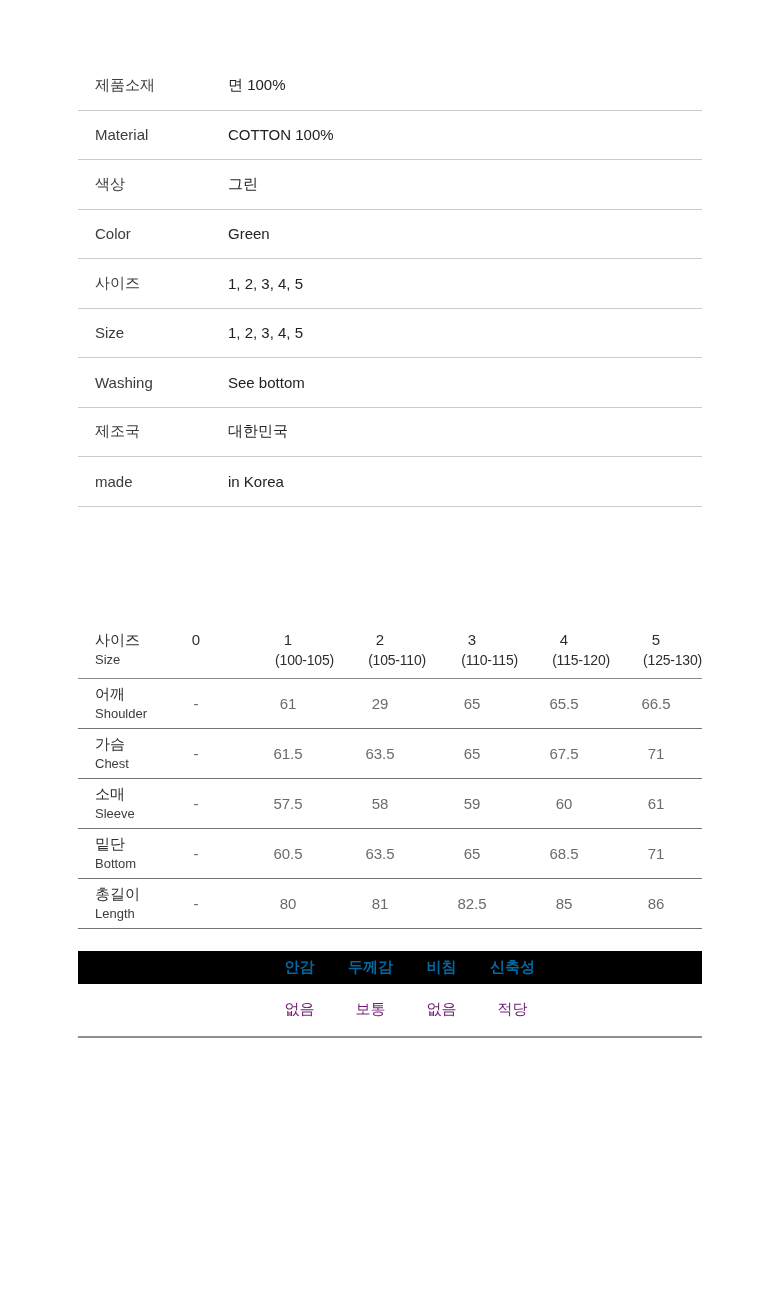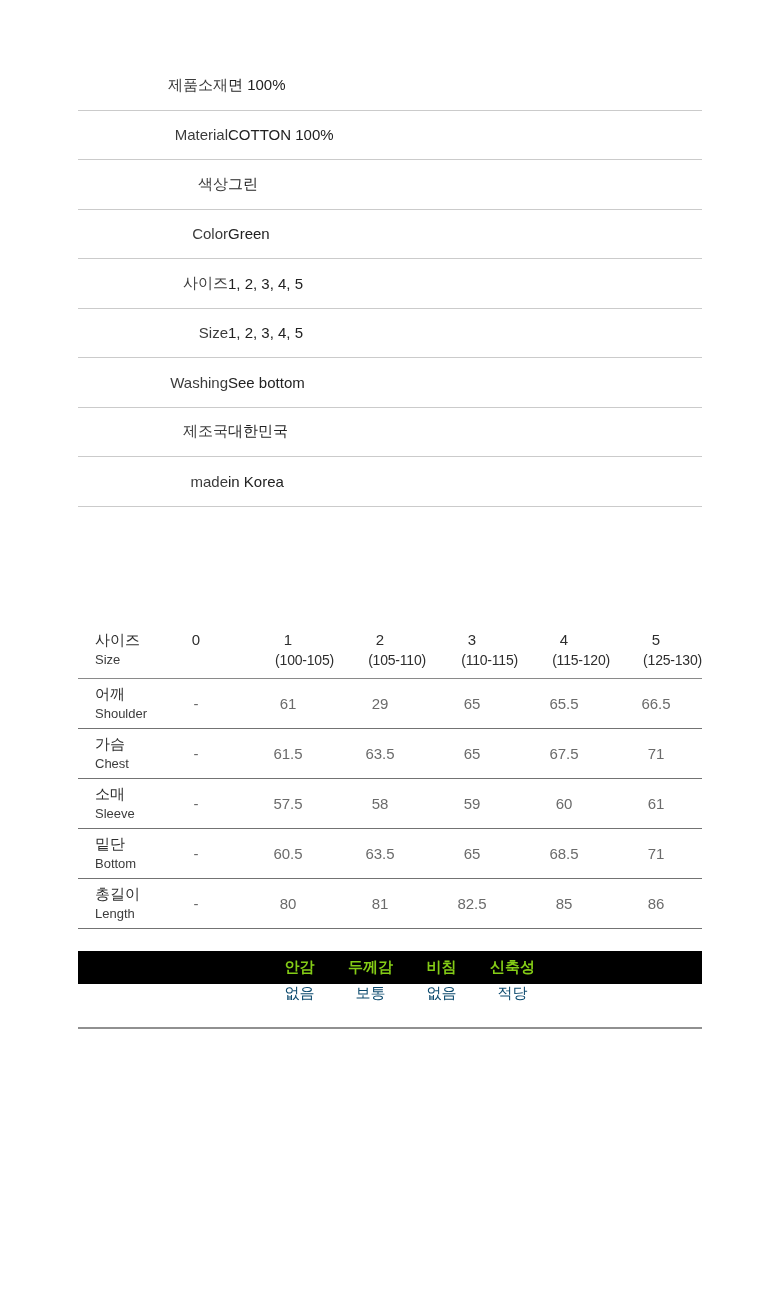--- a/index.html
+++ b/index.html
@@ -5,21 +5,21 @@
   * { margin:0; padding:0; box-sizing:border-box; }
   html,body { background:#ffffff; }
   body {
     width:780px; height:1295px;
     font-family:"Liberation Sans","DejaVu Sans",sans-serif;
     color:#333; overflow:hidden;
   }
   .container { width:624px; margin-left:78px; position:relative; }
 
   
-  .info-table { margin-top:61px;text-align:right; }
+  .info-table { margin-top:61px; }
   .info-row {
     display:flex; align-items:center;
     height:49.5px; border-bottom:1px solid #cbcbcb;
     font-size:15px;
   }
   .info-label { width:150px; padding-left:17px; color:#3c3c3c; }
   .info-value { color:#222; }
 
   
   .size-table { margin-top:116px; }
@@ -36,26 +36,26 @@
   .range-line { font-size:14px; line-height:20px; color:#2e2e2e; letter-spacing:-0.2px;text-align:right; }
   .size-row {
     display:flex; align-items:center;
     height:50px; border-bottom:1px solid #737373;
   }
   .size-row .size-col { font-size:15px; color:#6b6b6b; }
 
   
   .fabric { margin-top:22px; }
   .fabric-bar {
-    height:33px; background:#000000; color:#84cc16;
+    height:33px; background:#000000; color:#0369a1;
     display:flex; align-items:center; font-size:15px; font-weight:bold;
   }
   .fabric-values {
-    height:45px; display:flex; align-items:flex-start;
-    font-size:15px; color:#0c4a6e;
+    height:54px; display:flex; align-items:center;
+    font-size:15px; color:#701a75;
     border-bottom:2px solid #909090;
   }
   .fabric-spacer { width:186px; }
   .fabric-col { width:71px; text-align:center; }
 
   
   .notes { margin-top:10px; padding-left:54px; }
   .note-line { font-size:13px; line-height:19px; color:#555; }
 </style>
 </head>

